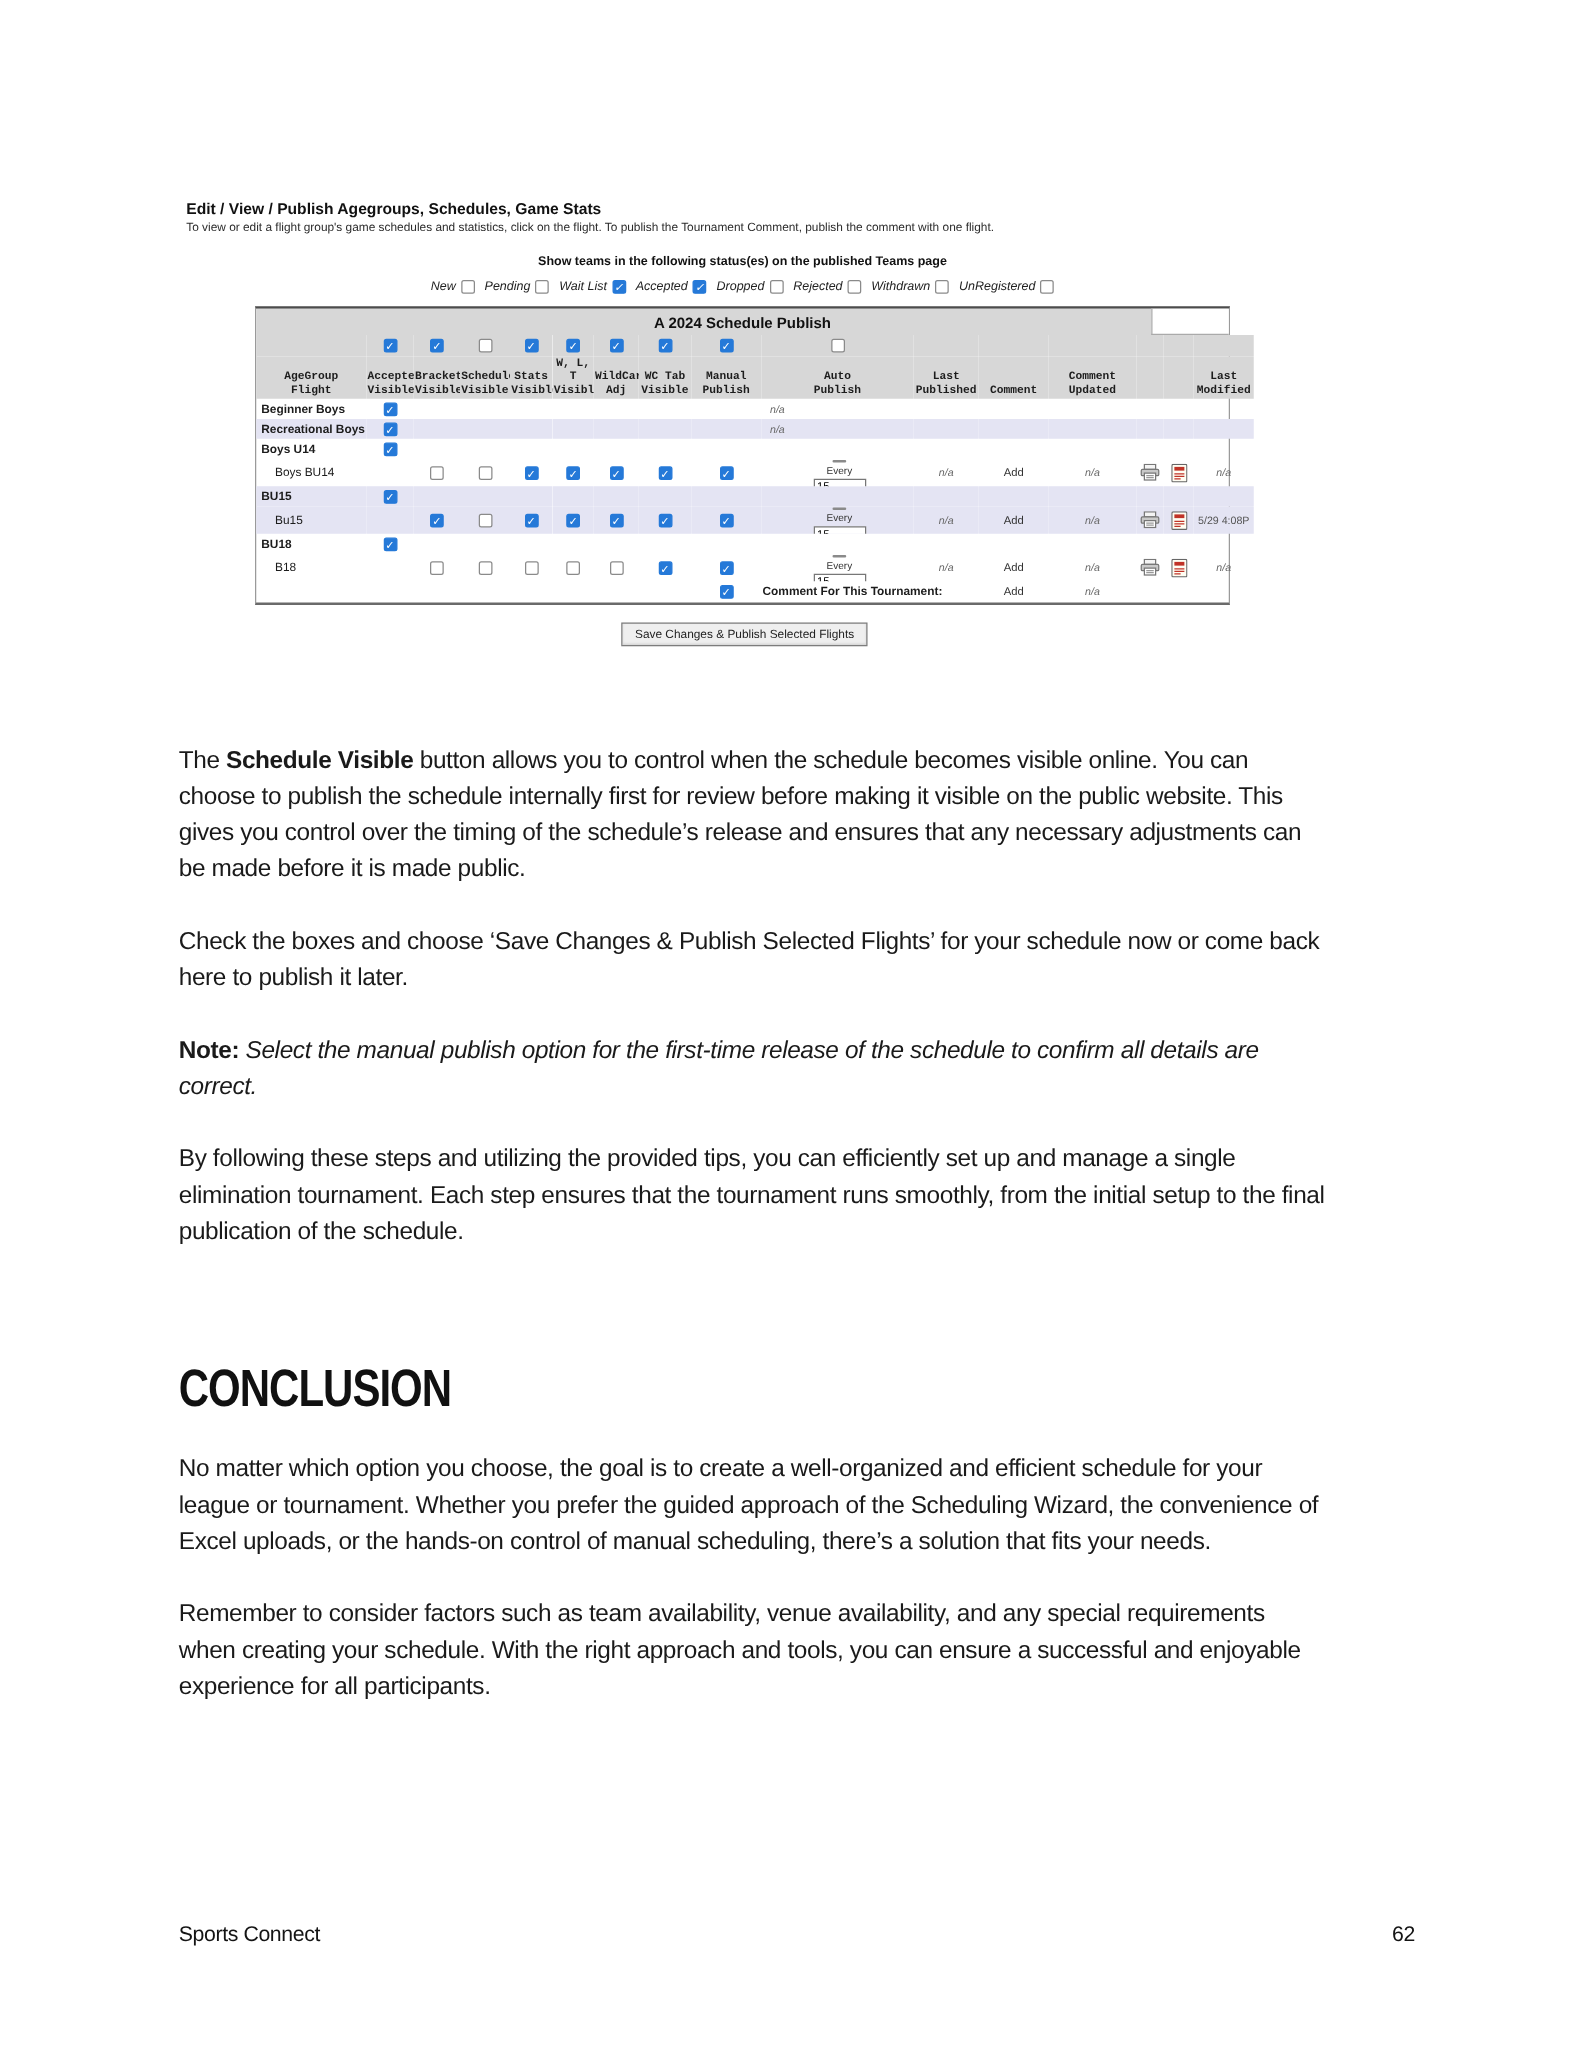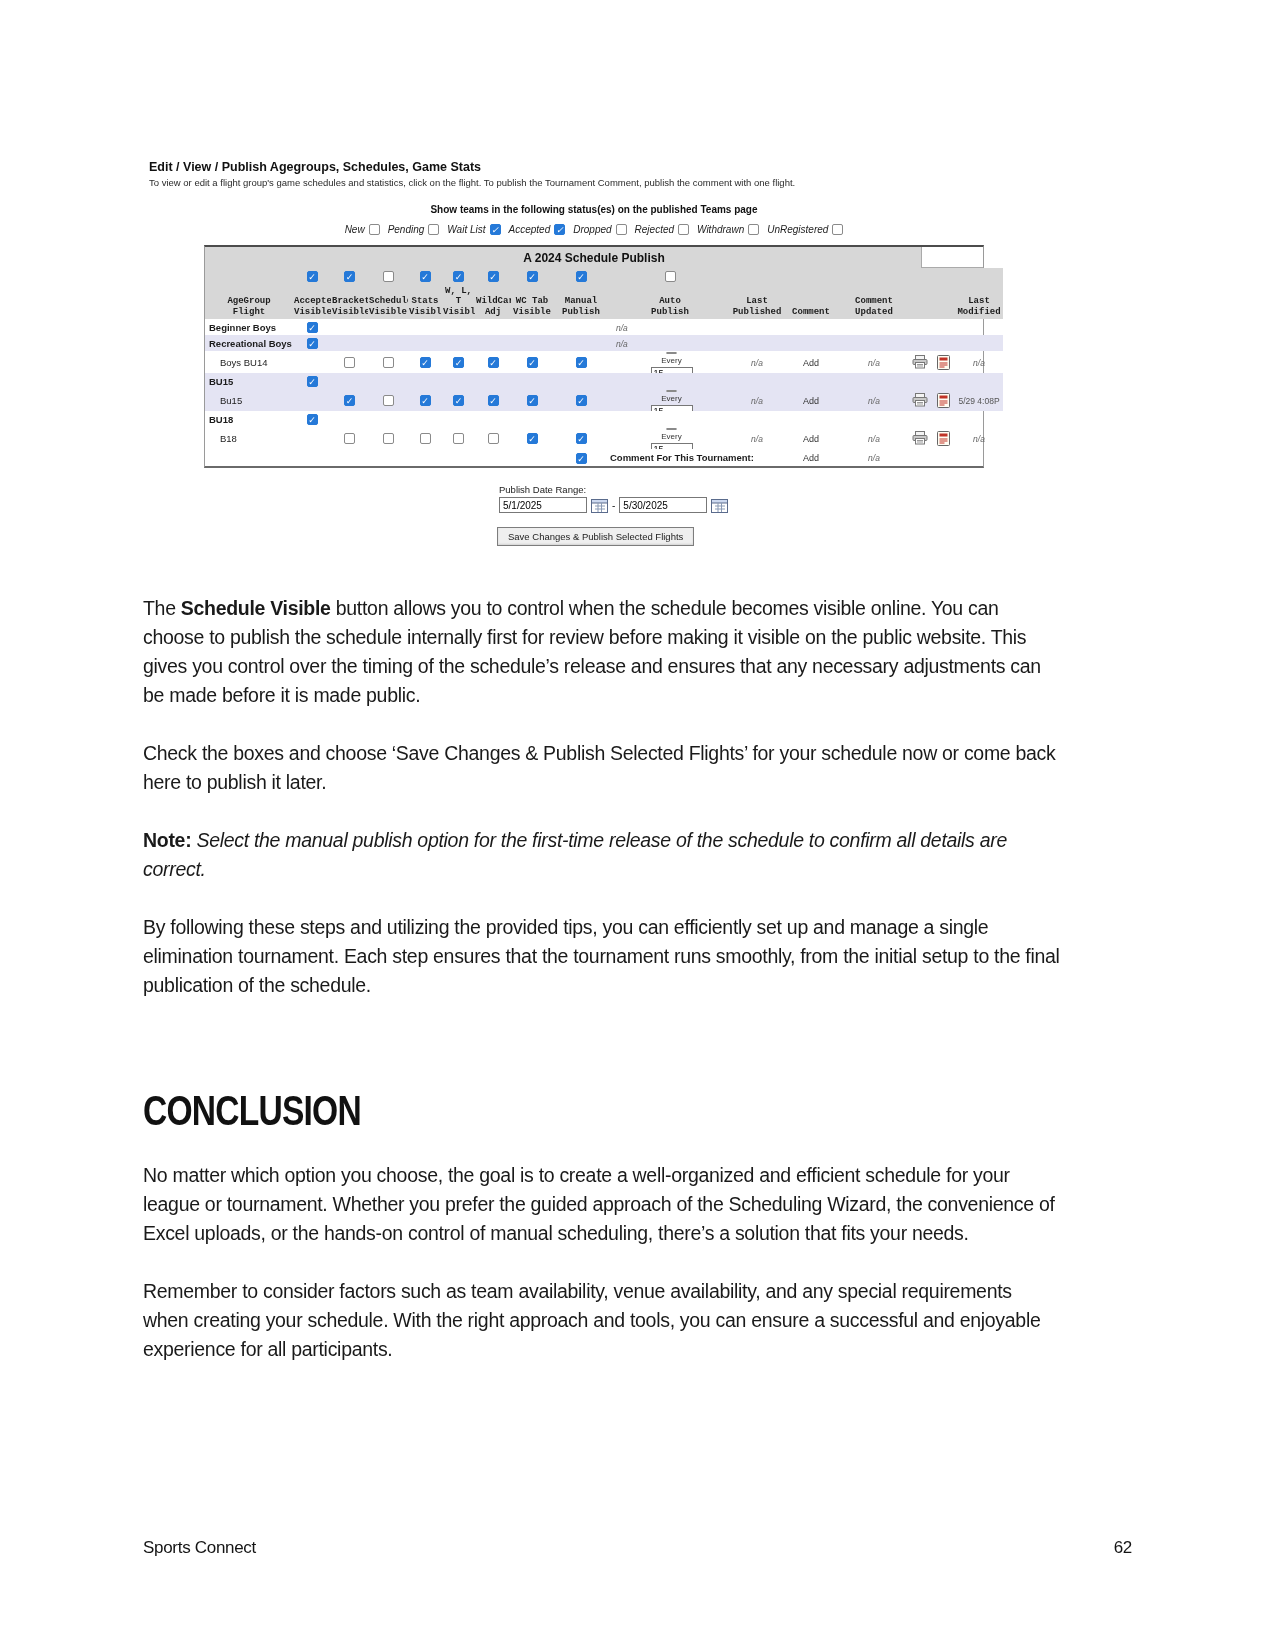--- a/index.html
+++ b/index.html
@@ -247,20 +247,38 @@
               <td></td>
               <td></td>
               <td class="auto-cell"><span class="na">n/a</span></td>
               <td></td>
               <td></td>
               <td></td>
               <td></td>
               <td></td>
               <td></td>
             </tr>
+            <tr class="group">
+              <td class="name-cell group-name">Boys U14</td>
+              <td><span class="cb on">✓</span></td>
+              <td></td>
+              <td></td>
+              <td></td>
+              <td></td>
+              <td></td>
+              <td></td>
+              <td></td>
+              <td class="auto-cell"></td>
+              <td></td>
+              <td></td>
+              <td></td>
+              <td></td>
+              <td></td>
+              <td></td>
+            </tr>
             <tr class="flight">
               <td class="name-cell flight-name">Boys BU14</td>
               <td></td>
               <td><span class="cb"></span></td>
               <td><span class="cb"></span></td>
               <td><span class="cb on">✓</span></td>
               <td><span class="cb on">✓</span></td>
               <td><span class="cb on">✓</span></td>
               <td><span class="cb on">✓</span></td>
               <td><span class="cb on">✓</span></td>
@@ -409,38 +427,20 @@
               <td><span class="add-link">Add</span></td>
               <td><span class="na">n/a</span></td>
               <td></td>
               <td></td>
               <td></td>
             </tr>
           </tbody>
         </table>
     </div>
 
-    <div class="publish-block">
-      <div class="pub-label">Publish Date Range:</div>
-      <div class="pub-inputs">
-        <input class="date-input" value="5/1/2025" style="">
-        <span class="cal-btn"><svg width="17" height="15" viewBox="0 0 17 15">
-              <rect x="0.5" y="1.5" width="16" height="13" fill="#fff" stroke="#5a6b8c"></rect>
-              <rect x="0.5" y="1.5" width="16" height="3.5" fill="#cdd9f0" stroke="#5a6b8c"></rect>
-              <path d="M4 8h10M4 11h10M7 5v9M10.5 5v9" stroke="#8a9ab5" stroke-width="1" fill="none"></path>
-            </svg></span>
-        <span class="dash">-</span>
-        <input class="date-input" value="5/30/2025" style="">
-        <span class="cal-btn"><svg width="17" height="15" viewBox="0 0 17 15">
-              <rect x="0.5" y="1.5" width="16" height="13" fill="#fff" stroke="#5a6b8c"></rect>
-              <rect x="0.5" y="1.5" width="16" height="3.5" fill="#cdd9f0" stroke="#5a6b8c"></rect>
-              <path d="M4 8h10M4 11h10M7 5v9M10.5 5v9" stroke="#8a9ab5" stroke-width="1" fill="none"></path>
-            </svg></span>
-      </div>
-    </div>
 
     <button class="save-btn">Save Changes &amp; Publish Selected Flights</button>
   </section>
 
   <section class="body-copy">
     <p><span>The </span><strong>Schedule Visible</strong><span> button allows you to control when the schedule becomes visible online. You can choose to publish the schedule internally first for review before making it visible on the public website. This gives you control over the timing of the schedule’s release and ensures that any necessary adjustments can be made before it is made public.</span></p>
     <p>Check the boxes and choose ‘Save Changes &amp; Publish Selected Flights’ for your schedule now or come back here to publish it later.</p>
     <p class="note"><strong>Note:</strong><em> Select the manual publish option for the first-time release of the schedule to confirm all details are correct.</em></p>
     <p>By following these steps and utilizing the provided tips, you can efficiently set up and manage a single elimination tournament. Each step ensures that the tournament runs smoothly, from the initial setup to the final publication of the schedule.</p>
 

